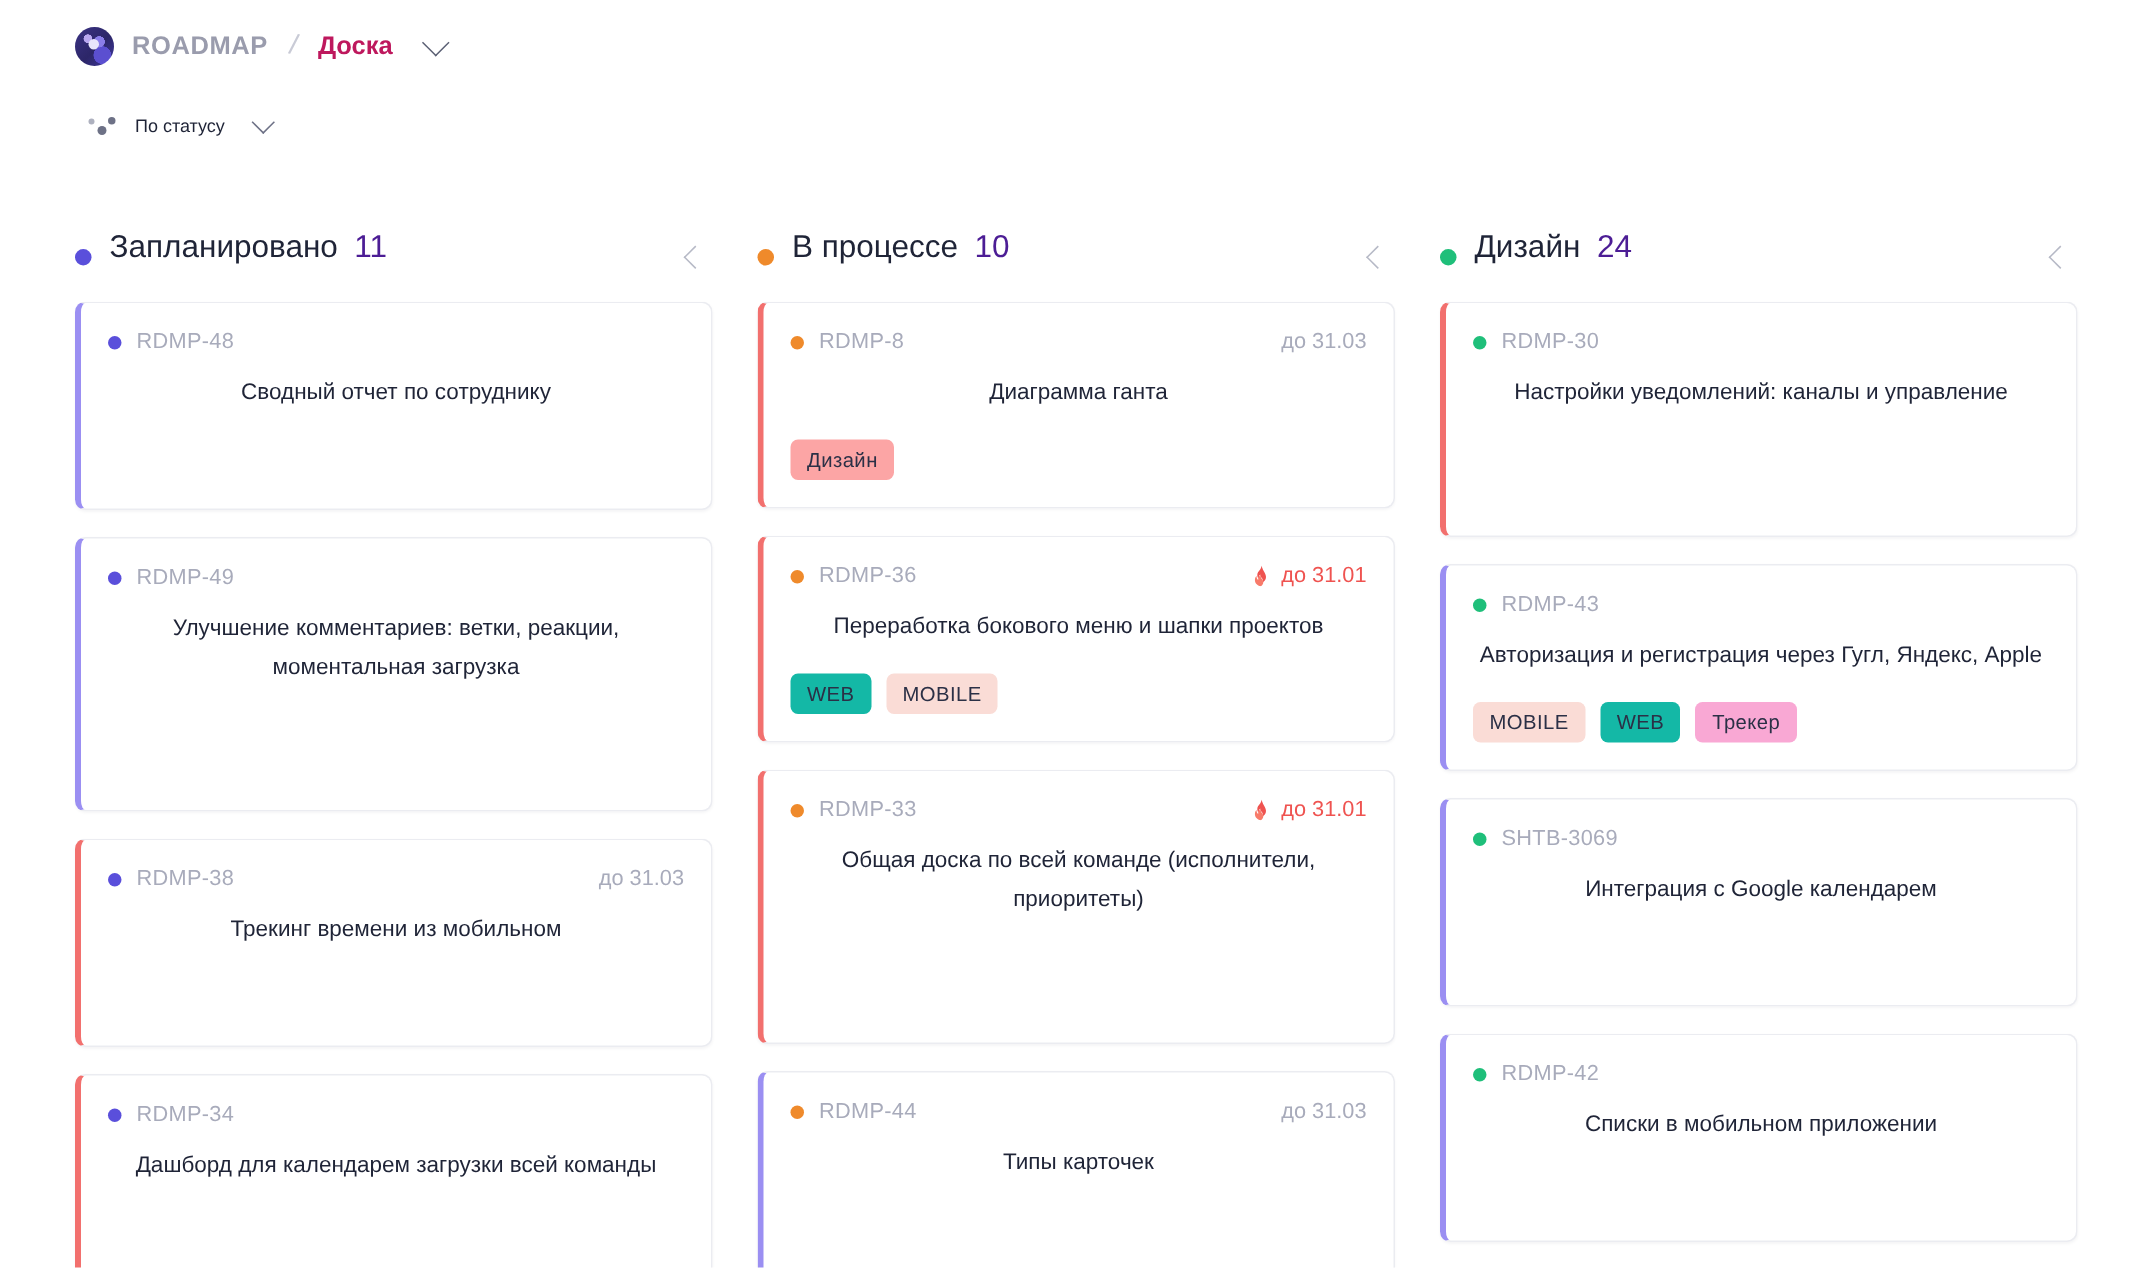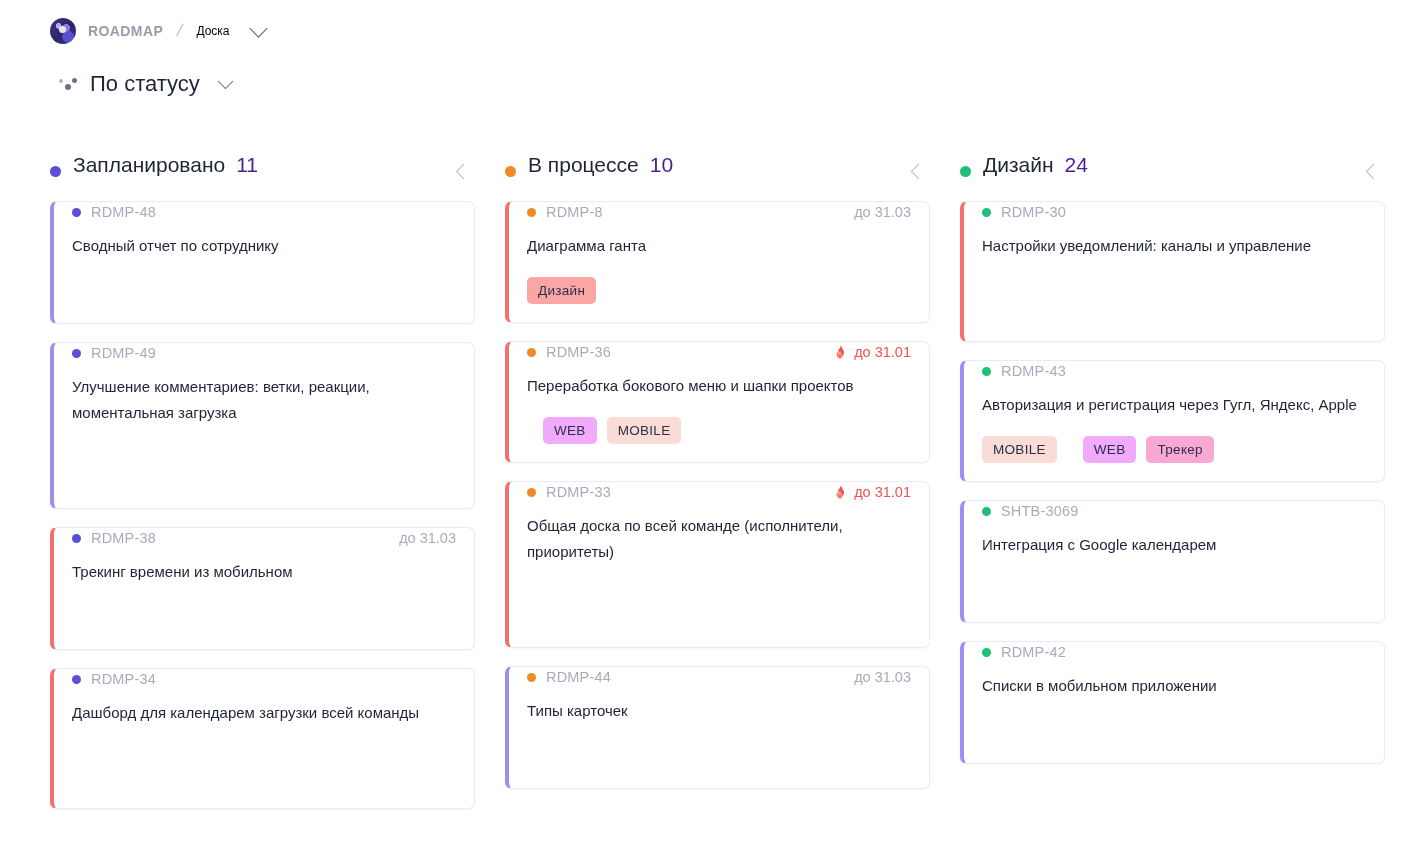--- a/index.html
+++ b/index.html
@@ -44,39 +44,39 @@
     content: "";
     position: absolute;
     left: 9px; top: 8px;
     width: 7px; height: 7px;
     border-radius: 50%;
     background: #e9e6fb;
   }
 
   .crumb-project {
     margin-left: 12px;
-    font-size: 14px;
+    font-size: 17px;
     font-weight: 700;
     letter-spacing: .4px;
     color: #9a9cad;
   }
 
   .crumb-sep {
     margin: 0 14px;
     color: #c9cbd6;
     font-size: 19px;
     font-weight: 300;
     transform: rotate(12deg);
     display: inline-block;
   }
 
   .crumb-current {
-    font-size: 12px;
-    color: #000000;
-    font-weight: 400;
+    font-size: 17px;
+    color: #be185d;
+    font-weight: 700;
   }
 
   .chev {
     display: inline-block;
     width: 13px;
     height: 13px;
     border-right: 1.7px solid #5a5f73;
     border-bottom: 1.7px solid #5a5f73;
     transform: rotate(45deg);
     margin-left: 22px;
@@ -103,21 +103,21 @@
     position: absolute;
     border-radius: 50%;
     background: #6d7186;
     display: block;
   }
   .group-icon i:nth-child(1) { width: 4px; height: 4px; left: 1px;  top: 3px; background:#aeb1bf; }
   .group-icon i:nth-child(2) { width: 6px; height: 6px; left: 7px;  top: 8px; }
   .group-icon i:nth-child(3) { width: 5px; height: 5px; left: 14px; top: 2px; }
 
   .group-label {
-    font-size: 22px;
+    font-size: 12px;
     color: #1f2437;
   }
   .groupbar .chev { margin-left: 20px; width: 11px; height: 11px; border-color: #6d7186; }
 
   
   .board {
     display: flex;
     gap: 0;
     padding-left: 50px;
     margin-top: 44px;
@@ -168,22 +168,23 @@
     flex: 0 0 auto;
   }
 
   .cards { display: flex; flex-direction: column; gap: 18px; }
 
   .card {
     background: #ffffff;
     border: 1px solid #ebecf1;
     border-left: 4px solid #8b7ff0;
     border-radius: 7px;
-    padding: 0 18px 18px 18px;
+    padding: 16px 18px 18px 18px;
     box-shadow: 0 1px 2px rgba(28,32,56,.045);
+    text-align: center;
   }
   .card.accent-red    { border-left-color: #f2706e; }
   .card.accent-purple { border-left-color: #9b8ff2; }
 
   .card-top {
     display: flex;
     align-items: center;
     height: 20px;
     margin-bottom: 11px;
   }
@@ -238,21 +239,21 @@
 
   .tag {
     font-size: 13.5px;
     padding: 6px 11px;
     border-radius: 5px;
     color: #2b3046;
     letter-spacing: .3px;
     white-space: nowrap;
   }
   .tag-green  { background: #fca5a5; }
-  .tag-purple { background: #f0abfc; margin-left: 16px; }
+  .tag-purple { background: #14b8a6; }
   .tag-pink   { background: #fadcd6; }
   .tag-magenta{ background: #f9a8d4; }
   .spacer-md { height: 46px; }
   .spacer-lg { height: 64px; }
 </style>
 </head>
 <body>
 
 <div class="topbar">
   <div class="breadcrumb">

